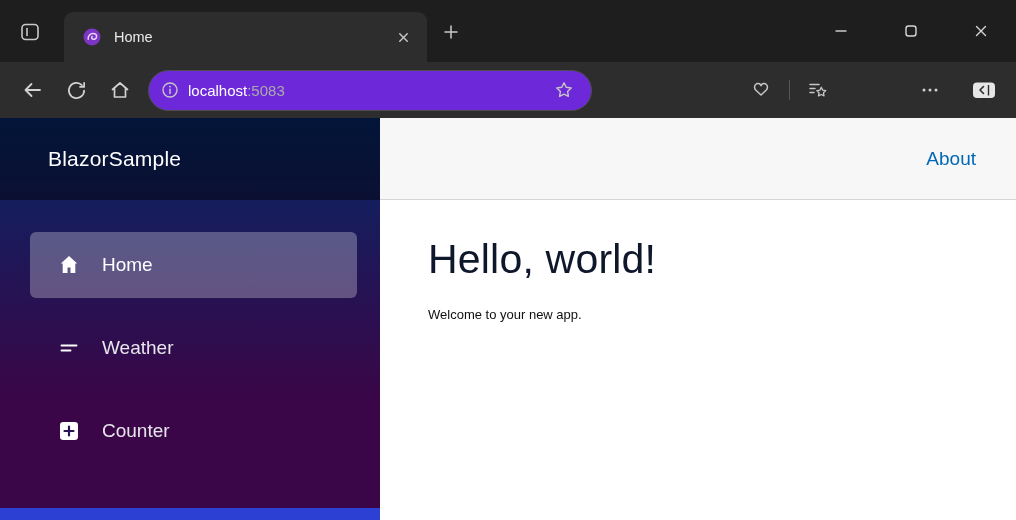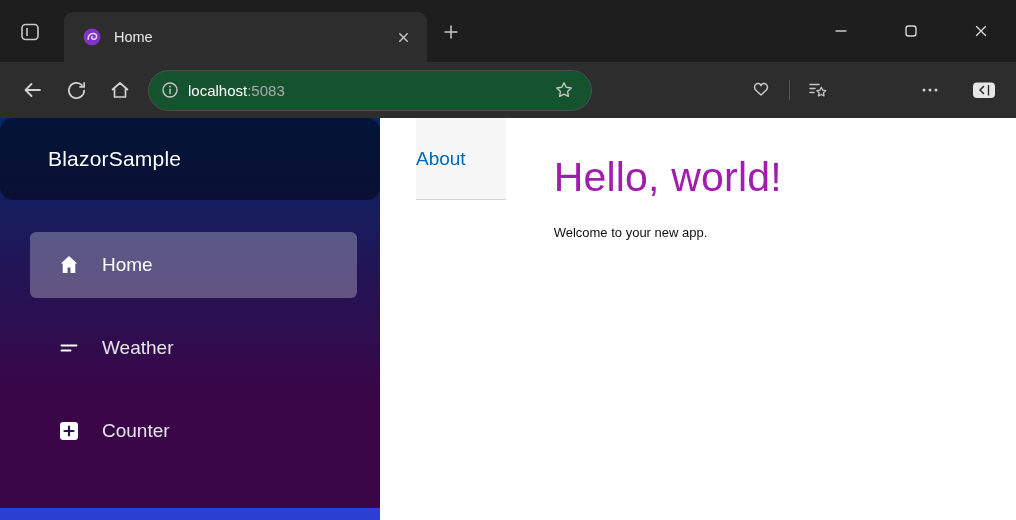--- a/index.html
+++ b/index.html
@@ -16,52 +16,52 @@
   .tab-title { color:#e9e9e9; font-size:14.5px; margin-left:12px; flex:1; text-align:left;
                white-space:nowrap; overflow:hidden; }
   .tab-close { width:24px; height:24px; border-radius:5px; }
   .newtab { position:absolute; left:436px; top:17px; width:30px; height:30px; border-radius:6px; }
   .win-controls { position:absolute; right:0; top:0; height:62px; display:flex; }
   .win-btn { width:70px; height:62px; }
 
   
   .toolbar { height:56px; background:#2d2d2d; display:flex; align-items:center; padding:0 14px 0 10px; }
   .nav-btn { width:44px; height:40px; border-radius:7px; flex-shrink:0; }
-  .addressbar { margin-left:6px; width:444px; height:41px; background:#14532d; border:1px solid #4d4d4d;
+  .addressbar { margin-left:6px; width:444px; height:41px; background:#6d28d9; border:1px solid #4d4d4d;
                 border-radius:21px; display:flex; align-items:center; padding:0 12px 0 12px; cursor:text; }
   .url { margin-left:9px; font-size:15px; color:#ffffff; flex:1; text-align:left; white-space:nowrap; }
   .url .port { color:#ababab; }
   .star-btn { width:30px; height:30px; border-radius:5px; }
   .tool-right { margin-left:auto; display:flex; align-items:center; }
   .tool-ic { width:32px; height:34px; border-radius:6px; }
   .divider { width:1px; height:20px; background:#565656; margin:0 12px; }
   .more-btn { margin-left:80px; }
   .sbtoggle { margin-left:20px; width:36px; }
 
   
   .page { display:flex; height:402px; }
   .sidebar { position:relative; width:380px; flex-shrink:0;
              background:linear-gradient(180deg, #052767 0%, #3a0647 70%); }
-  .brand-row { height:82px; background:rgba(0,0,0,0.45); display:flex; align-items:center; padding-left:48px;border-radius:13px; }
+  .brand-row { height:82px; background:rgba(0,0,0,0.45); display:flex; align-items:center; padding-left:48px; }
   .brand { color:#ffffff; font-size:21px; letter-spacing:.2px; }
   .nav-list { padding-top:32px; }
   .nav-item { display:flex; align-items:center; height:66px; margin:0 23px 17px 30px; border-radius:6px;
               padding-left:27px; gap:21px; cursor:pointer; }
   .nav-item.active { background:rgba(255,255,255,0.28); }
   .nav-label { color:#e6e6ec; font-size:19px; }
   .nav-item.active .nav-label { color:#fff; }
   .nav-ic { width:24px; height:24px; flex-shrink:0; display:flex; align-items:center; justify-content:center; }
   .bottom-strip { position:absolute; left:0; bottom:0; width:100%; height:12px; background:#2c41d4; }
 
-  .main { flex:1; display:flex; background:#fff; min-width:0;margin-left:36px; }
+  .main { flex:1; display:flex; flex-direction:column; background:#fff; min-width:0; }
   .main-top { height:82px; background:#f7f7f7; border-bottom:1px solid #d6d5d5; display:flex;
               align-items:center; justify-content:flex-end; padding-right:40px; flex-shrink:0; }
   .about-link { color:#0068b5; font-size:19px; text-decoration:none; cursor:pointer; }
   .article { padding:36px 48px 0 48px; }
-  .hello { font-size:41px; font-weight:400; color:#a21caf; margin:0 0 24px 0; letter-spacing:.2px; }
+  .hello { font-size:41px; font-weight:400; color:#0f172a; margin:0 0 24px 0; letter-spacing:.2px; }
   .welcome { font-size:13px; color:#101010; }
 </style>
 </head>
 <body>
 
 <div class="screen">
 
   <div class="titlebar">
 
     <button class="icon-btn tb-left">

